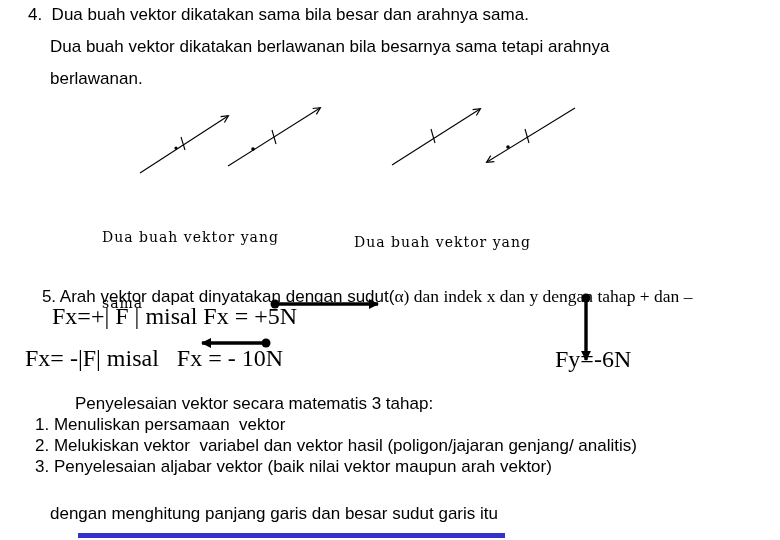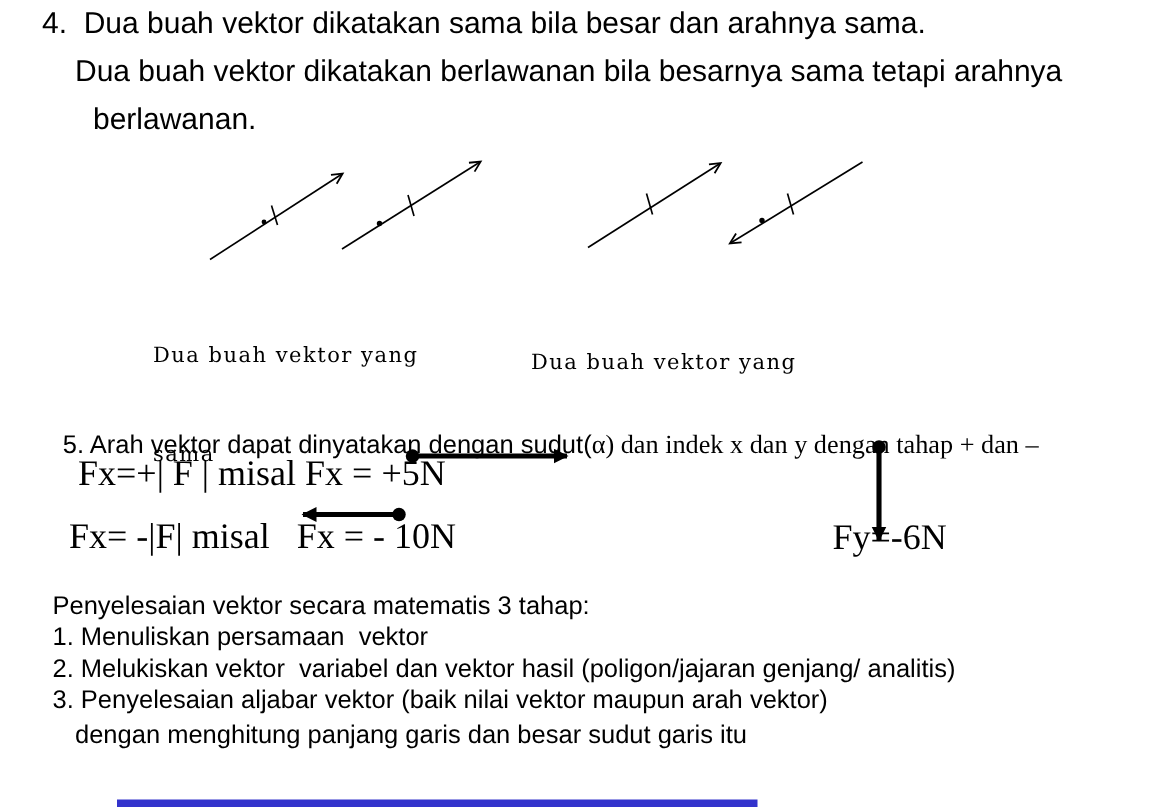--- a/index.html
+++ b/index.html
@@ -1,35 +1,35 @@
 <!DOCTYPE html>
 <html><head>
 <meta charset="utf-8">
 <style>
   html,body{margin:0;padding:0;}
   body{width:780px;height:540px;position:relative;background:#ffffff;overflow:hidden;
        font-family:"Liberation Sans",sans-serif;color:#000;}
   .abs{position:absolute;white-space:pre;}
-  .sans{font-family:"Liberation Sans",sans-serif;font-size:20px;}
+  .sans{font-family:"Liberation Sans",sans-serif;font-size:17px;}
   .sans-sm{font-family:"Liberation Sans",sans-serif;font-size:17px;}
   .serif{font-family:"Liberation Serif","DejaVu Serif",serif;font-size:24px;margin-top:12px;}
   .booklabel{font-family:"DejaVu Serif",serif;font-size:14px;letter-spacing:1px;line-height:22px;}
   .item4-line{left:50px;}
   #p4l1{top:5px;left:28px;}
   #p4l2{top:37px;}
-  #p4l3{top:69px;margin-left:12px;}
+  #p4l3{top:69px;}
   #label-left{top:182px;left:102px;}
   #label-right{top:187px;left:354px;}
   #item5{top:268px;left:33px;}
   #item5 .serifpart{font-family:"Liberation Serif","DejaVu Serif",serif;font-size:17.5px;}
   #fxplus{top:291px;left:52px;}
-  #fxminus{top:333px;left:46px;}
+  #fxminus{top:333px;left:25px;}
   #fy{top:334px;left:555px;}
   .step{left:35px;}
-  #st0{top:394px;} #st1{top:415px;} #st2{top:436px;} #st3{top:457px;} #st4{top:480px;left:50px;}
+  #st0{top:394px;margin-left:40px;} #st1{top:415px;} #st2{top:436px;} #st3{top:457px;} #st4{top:504px;left:50px;}
   #diagram-svg{position:absolute;left:0;top:0;pointer-events:none;}
   #accent-bar{position:absolute;left:78px;top:533px;width:427px;height:5px;}
 </style>
 </head>
 <body>
 
 <div id="p4l1" class="abs sans item4-line">4.  Dua buah vektor dikatakan sama bila besar dan arahnya sama.</div>
 <div id="p4l2" class="abs sans item4-line">Dua buah vektor dikatakan berlawanan bila besarnya sama tetapi arahnya</div>
 <div id="p4l3" class="abs sans item4-line">berlawanan.</div>
 

